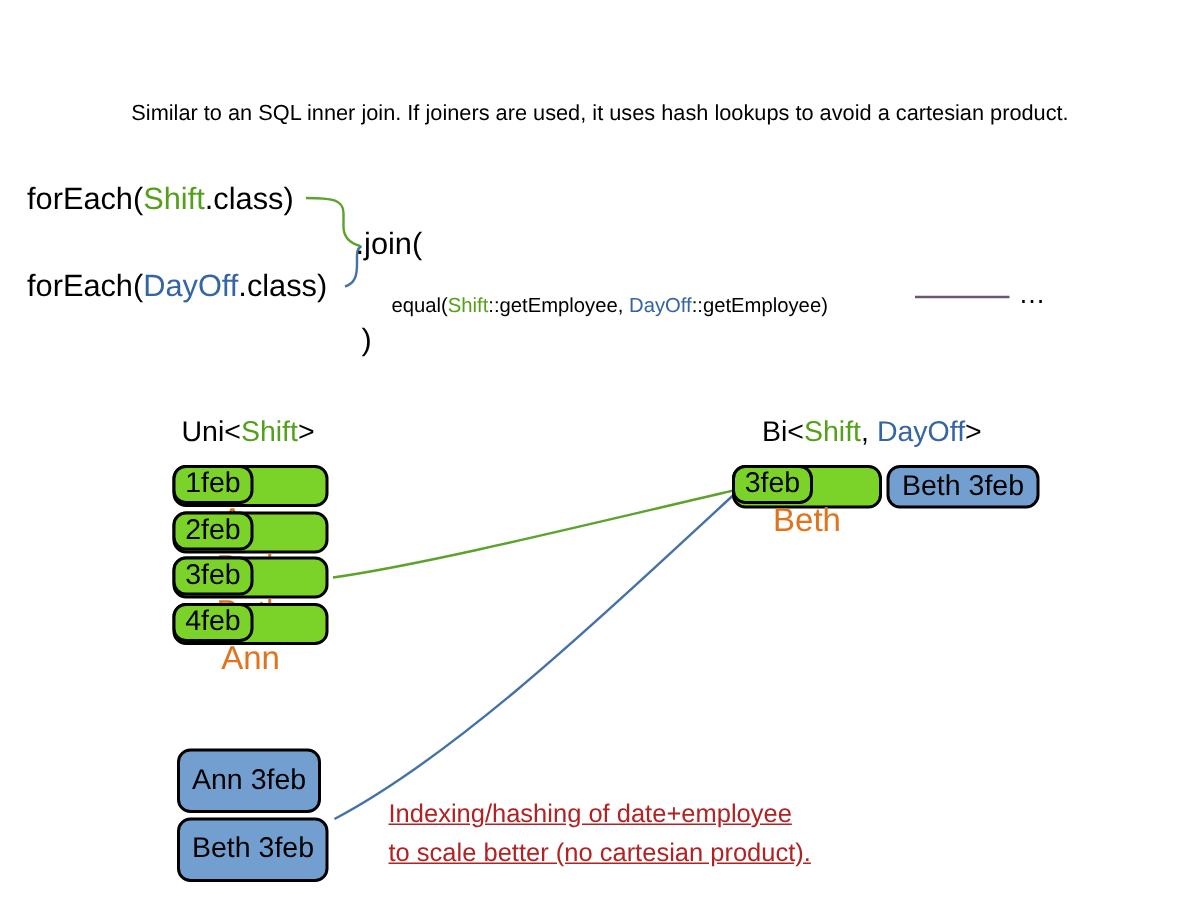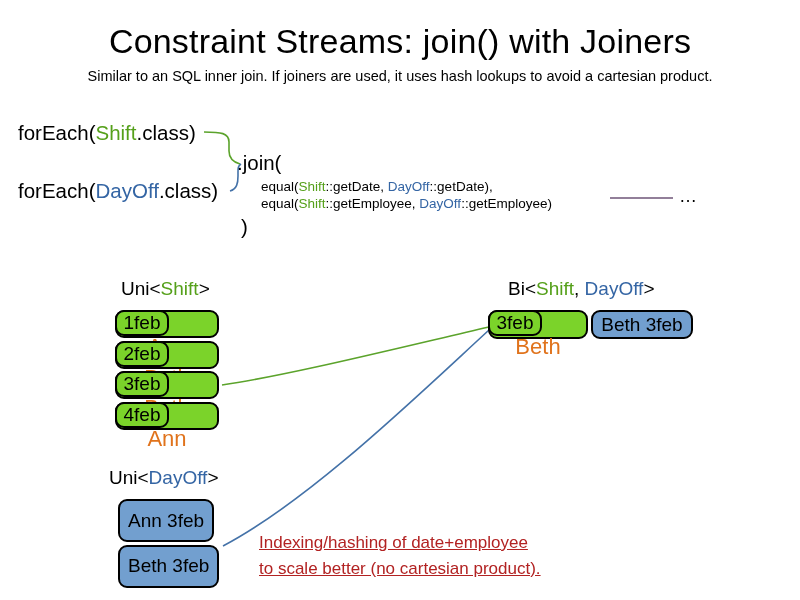--- a/index.html
+++ b/index.html
@@ -51,30 +51,28 @@
 <div class="canvas">
 
   <svg class="overlay" width="800" height="600" viewBox="0 0 800 600" aria-hidden="true">
     <path class="s-green" d="M204,132 C221,132 229,133 229,142 L229,151 C229,158 233,162 240,164"></path>
     <path class="s-blue" d="M230,191 C237,189 238,183 238,176 L238,172 C238,168 238,166 241,164"></path>
     <path class="s-green" d="M222,385 C285,376 390,350 489,327"></path>
     <path class="s-blue" d="M223,546 C310,500 415,398 489,330"></path>
     <path class="s-purple" d="M610,198 L673,198"></path>
   </svg>
 
-  <div class="abs title">Constraint Streams: join() with Joiners</div>
   <div class="abs subtitle">Similar to an SQL inner join. If joiners are used, it uses hash lookups to avoid a cartesian product.</div>
 
   <div class="abs code-lg" style="left:18px; top:179px;"><span>forEach(</span><span class="t-blue">DayOff</span><span>.class)</span></div>
 
   <div class="abs code-lg" style="left:18px; top:121px;"><span>forEach(</span><span class="t-green">Shift</span><span>.class)</span></div>
 
   <div class="abs code-lg" style="left:237px; top:151px;">.join(</div>
 
-  <div class="abs code-sm" style="left:261px; top:179px;"><span>equal(</span><span class="t-green">Shift</span><span>::getDate, </span><span class="t-blue">DayOff</span><span>::getDate),</span></div>
 
   <div class="abs code-sm" style="left:261px; top:196px;"><span>equal(</span><span class="t-green">Shift</span><span>::getEmployee, </span><span class="t-blue">DayOff</span><span>::getEmployee)</span></div>
 
   <div class="abs code-lg" style="left:241px; top:215px;">)</div>
 
   <div class="abs ellipsis" style="left:679px; top:186px;">…</div>
 
   <div class="abs tbl-label" style="left:121px; top:278px;"><span>Uni&lt;</span><span class="t-green">Shift</span><span>&gt;</span></div>
 
   <div class="abs rowcol" style="left:115px; top:310px;">
@@ -99,21 +97,20 @@
   <div class="abs tbl-label" style="left:508px; top:278px;"><span>Bi&lt;</span><span class="t-green">Shift</span><span>, </span><span class="t-blue">DayOff</span><span>&gt;</span></div>
 
   <div class="abs bi-row" style="left:488px; top:310px;">
     <div class="green-row">
       <div class="date-cell">3feb</div>
       <div class="emp-cell">Beth</div>
     </div>
     <div class="bi-blue">Beth 3feb</div>
   </div>
 
-  <div class="abs tbl-label" style="left:109px; top:467px;"><span>Uni&lt;</span><span class="t-blue">DayOff</span><span>&gt;</span></div>
 
   <div class="abs rowcol" style="left:118px; top:499px;">
     <div class="blue-box">Ann 3feb</div>
     <div class="blue-box">Beth 3feb</div>
   </div>
 
   <div class="abs annotation" style="left:259px; top:530px;">
     <div>Indexing/hashing of date+employee</div>
     <div>to scale better (no cartesian product).</div>
   </div>

